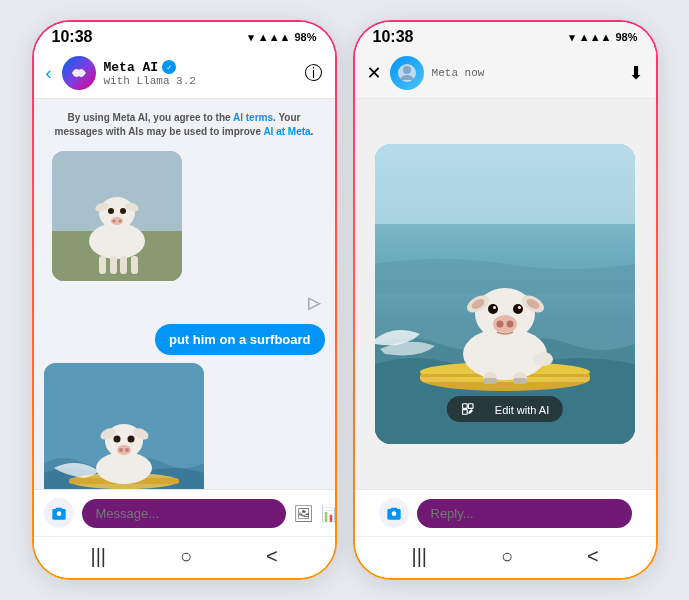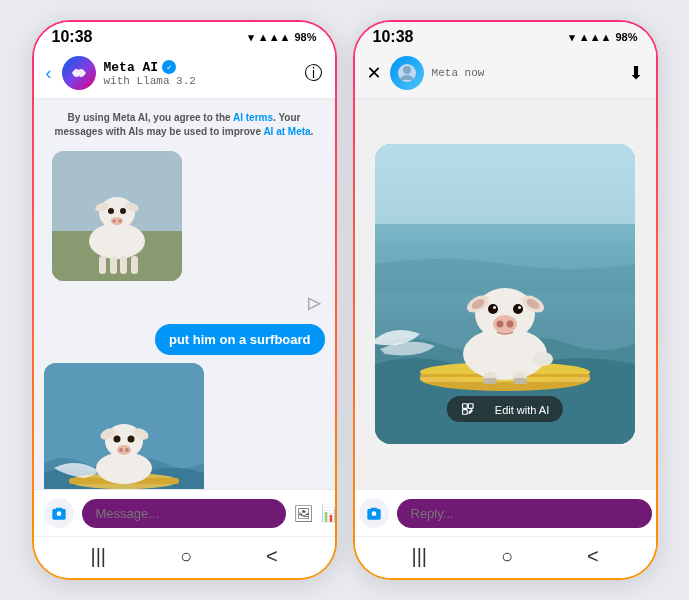--- a/index.html
+++ b/index.html
@@ -327,21 +327,21 @@
       padding: 6px 14px;
       border-radius: 20px;
       display: flex;
       align-items: flex-end;
       gap: 20px;
       white-space: nowrap;
     }
 
     .right-input-bar {
       background: #fff;
-      padding: 8px 4px;
+      padding: 8px 24px;
       display: flex;
       align-items: center;
       gap: 8px;
       border-top: 1px solid #e8e8e8;
     }
 
     
     .goat-scene-original {
       width: 100%;
       height: 100%;

